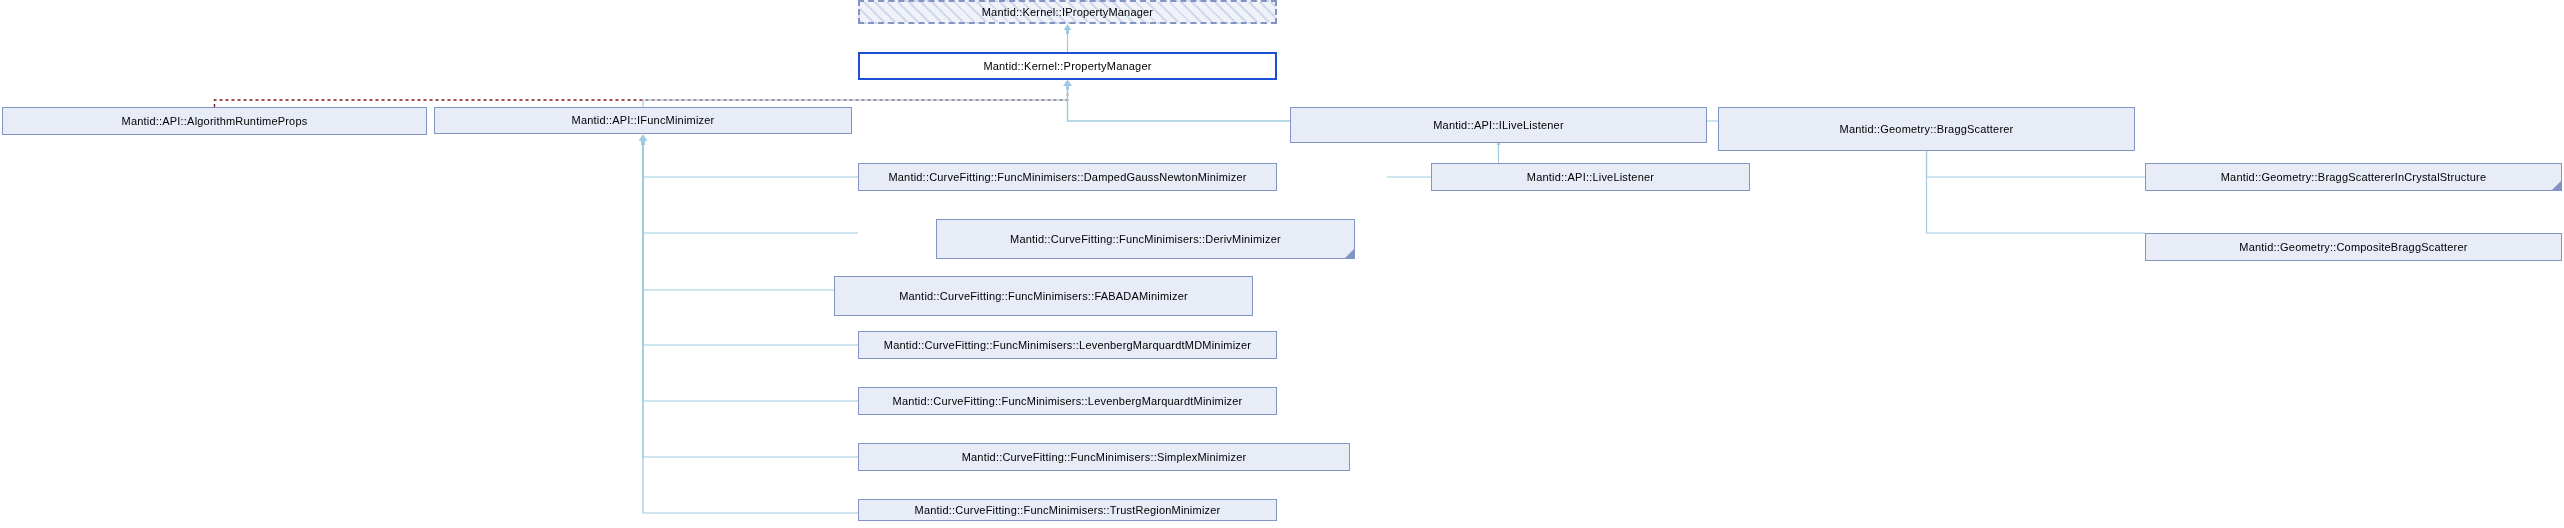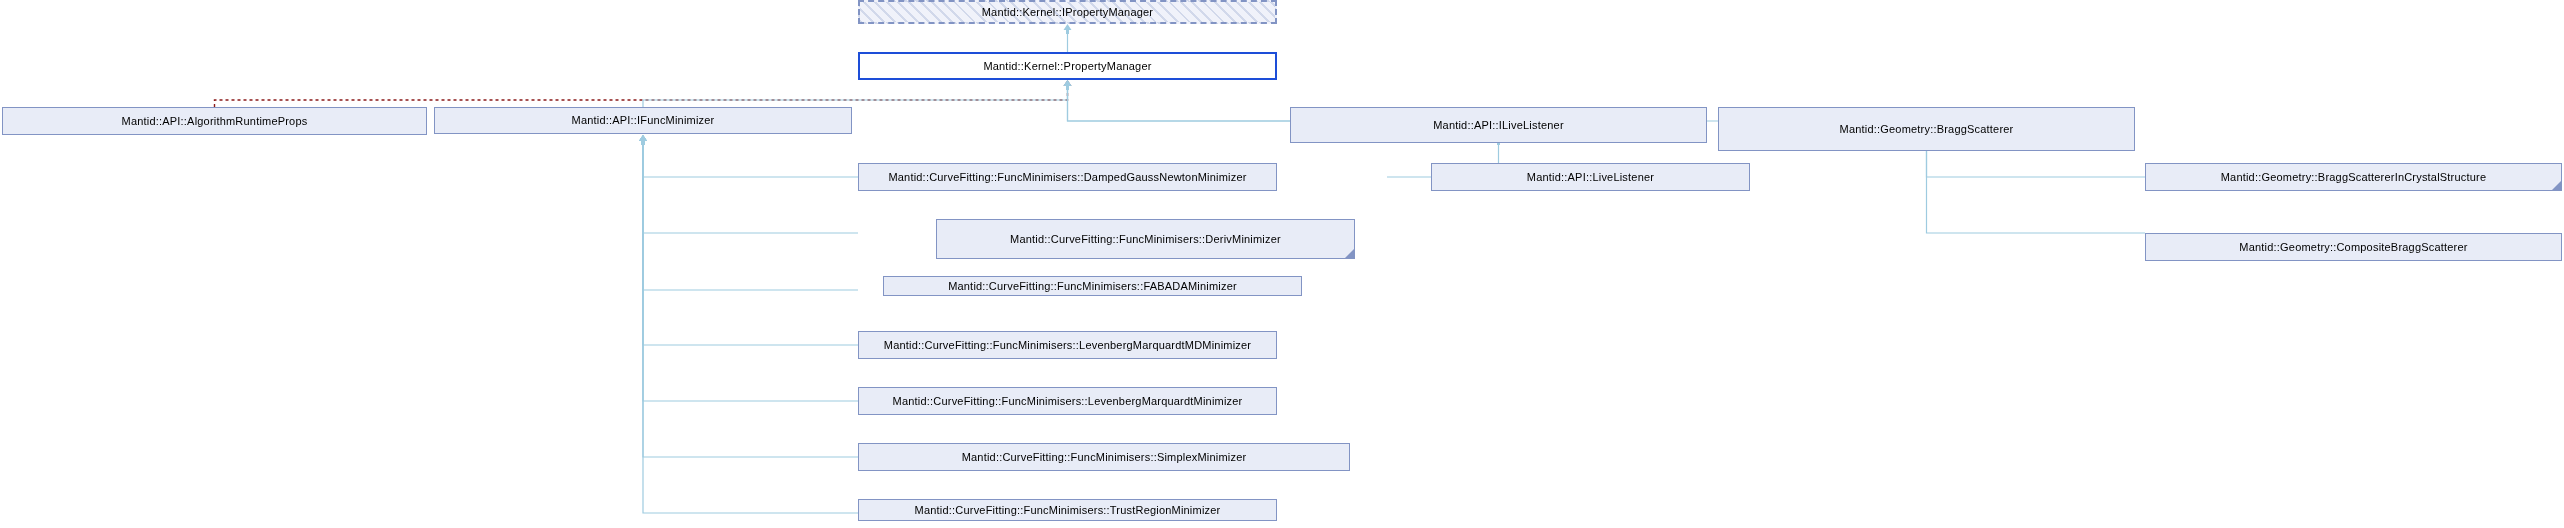--- a/index.html
+++ b/index.html
@@ -171,21 +171,21 @@
       </div>
       <div class="node normal folded" style="left: 2145px; top: 163px; width: 417px; height: 28px;">
         <span class="node-label">Mantid::Geometry::BraggScattererInCrystalStructure</span>
       </div>
       <div class="node normal folded" style="left: 908px; top: 219px; width: 419px; height: 40px; margin-left: 28px;">
         <span class="node-label">Mantid::CurveFitting::FuncMinimisers::DerivMinimizer</span>
       </div>
       <div class="node normal" style="left: 2145px; top: 233px; width: 417px; height: 28px;">
         <span class="node-label">Mantid::Geometry::CompositeBraggScatterer</span>
       </div>
-      <div class="node normal" style="left: 883px; top: 276px; width: 419px; height: 20px;">
+      <div class="node normal" style="left: 834px; top: 276px; width: 419px; height: 40px;">
         <span class="node-label">Mantid::CurveFitting::FuncMinimisers::FABADAMinimizer</span>
       </div>
       <div class="node normal" style="left: 858px; top: 331px; width: 419px; height: 28px;">
         <span class="node-label">Mantid::CurveFitting::FuncMinimisers::LevenbergMarquardtMDMinimizer</span>
       </div>
       <div class="node normal" style="left: 858px; top: 387px; width: 419px; height: 28px;">
         <span class="node-label">Mantid::CurveFitting::FuncMinimisers::LevenbergMarquardtMinimizer</span>
       </div>
       <div class="node normal" style="left: 858px; top: 443px; width: 492px; height: 28px;">
         <span class="node-label">Mantid::CurveFitting::FuncMinimisers::SimplexMinimizer</span>

